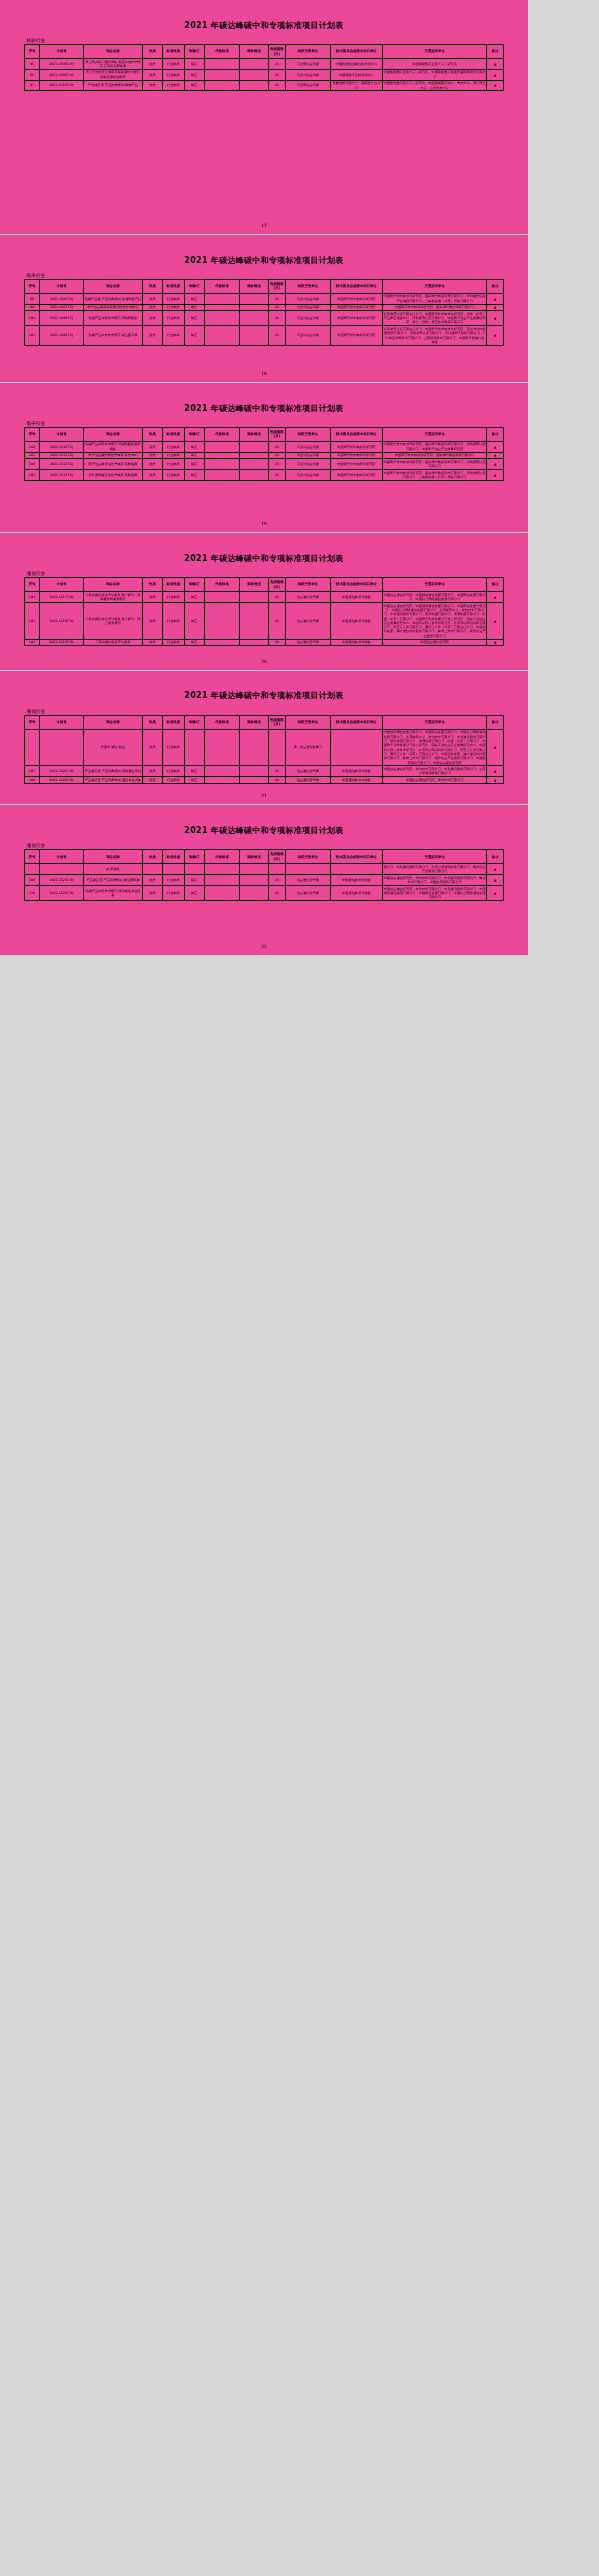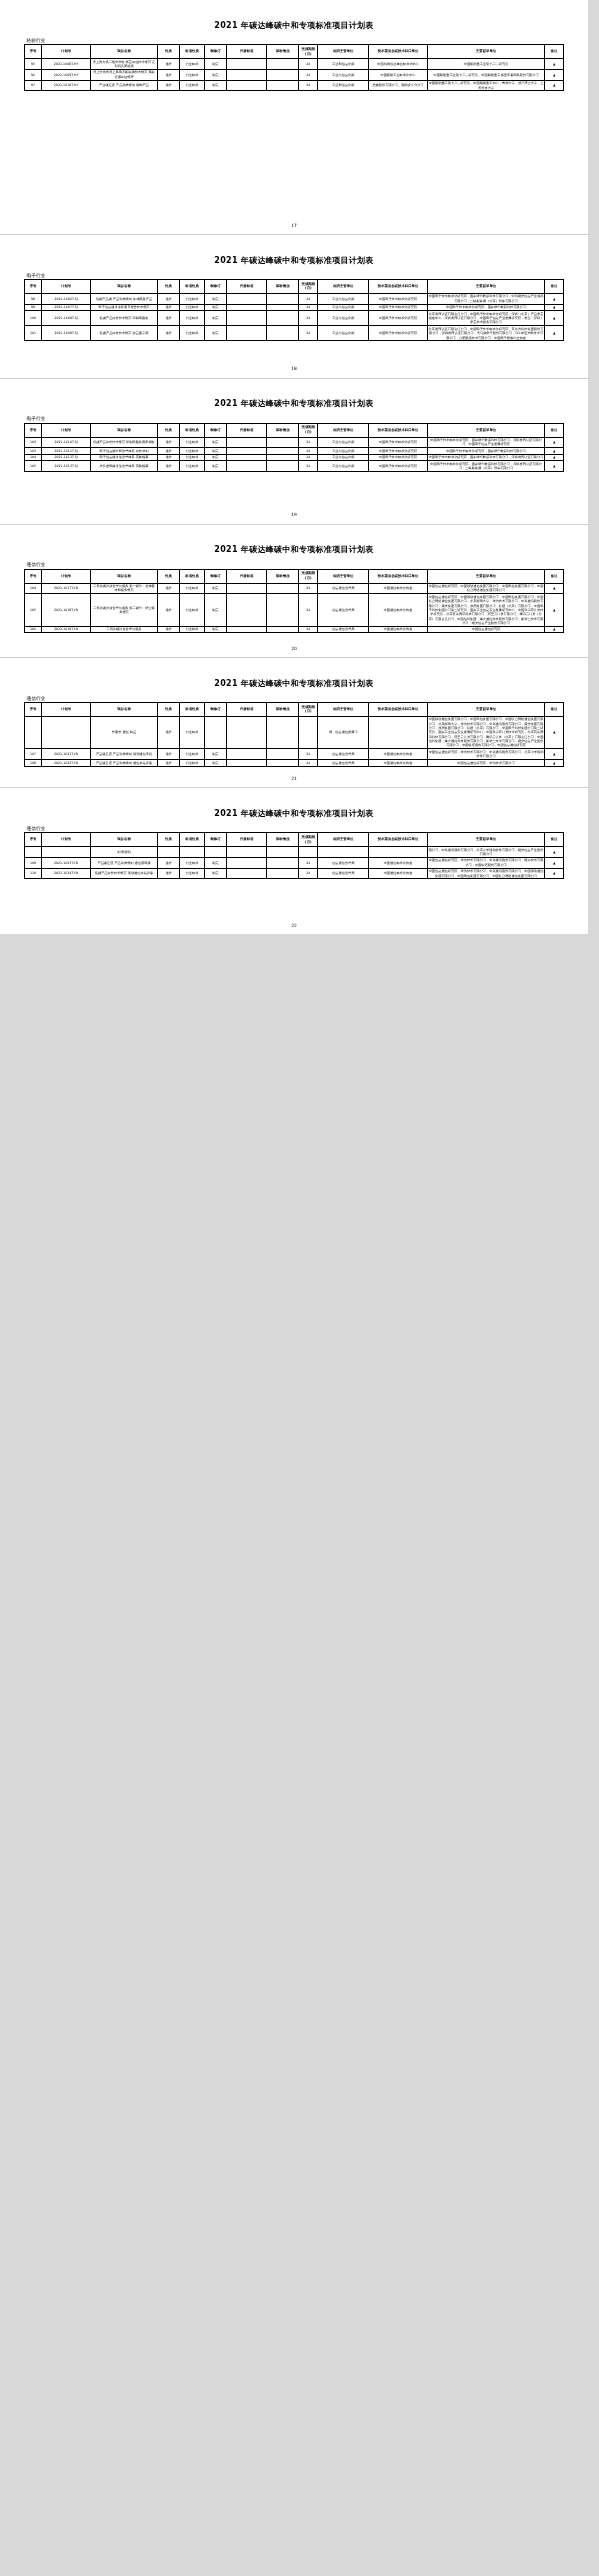--- a/index.html
+++ b/index.html
@@ -1,20 +1,20 @@
 <!DOCTYPE html>
 <html lang="zh" style="font-size:10px"><head>
 <meta charset="utf-8">
 <style>
   html,body{margin:0;padding:0;background:#d8d8d8;}
   body{font-family:"DejaVu Sans","Liberation Sans",sans-serif;}
   .doc{width:600px;margin:0 auto;}
   .page{
-    width:588px;
-    background:#ffffff;
+    width:528px;
+    background:#ec4899;
     box-sizing:border-box;
     padding:16px 24px 6.2px 24px;
     position:relative;
     margin-bottom:0;
   }
   .page + .page{border-top:0.6px solid #cfcfcf;}
   .page-title{
     text-align:center;
     font-size:8px;
     font-weight:bold;

